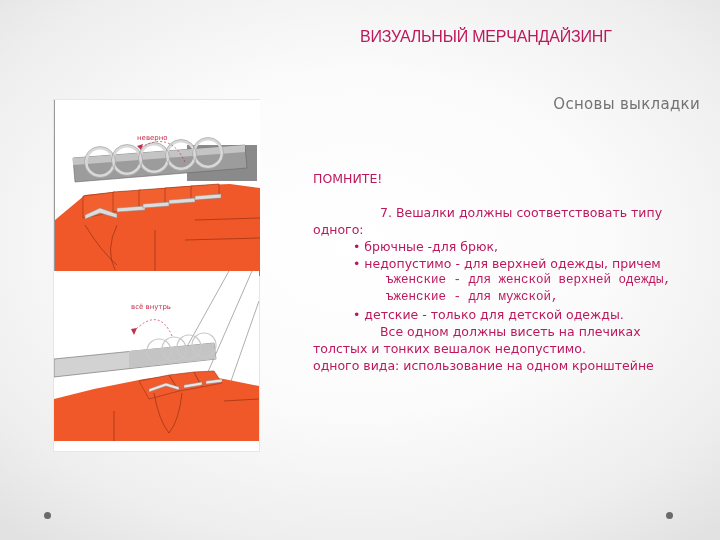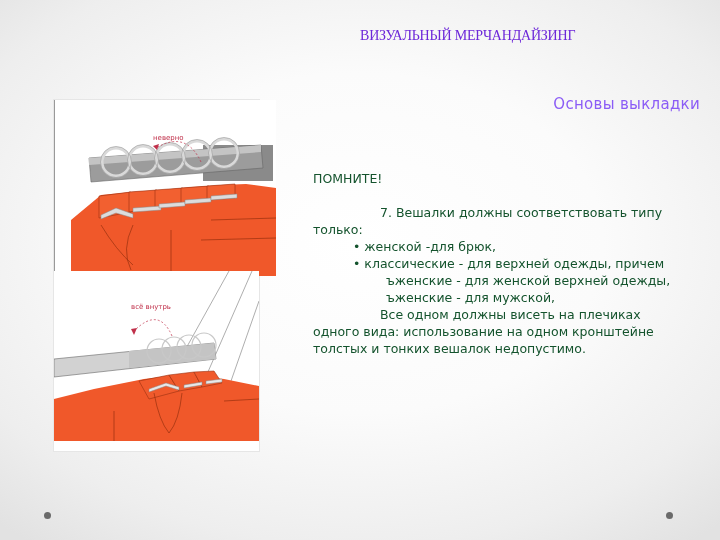--- a/index.html
+++ b/index.html
@@ -4,45 +4,45 @@
 <style>
   html, body { margin:0; padding:0; }
   body {
     width:720px; height:540px; overflow:hidden; position:relative;
     background: radial-gradient(ellipse 75% 70% at 50% 45%, #ffffff 0%, #fbfbfb 45%, #eeeeee 80%, #e2e2e2 100%);
     font-family: "DejaVu Sans", sans-serif;
     color:#111;
   }
   .title {
     position:absolute; left:360px; top:28px; width:330px;
-    font-family:Liberation Serif, serif; font-size:14px; letter-spacing:-0.2px;
-    color:#6d28d9; white-space:nowrap;
+    font-family:Liberation Sans, sans-serif; font-size:16px; letter-spacing:-0.2px;
+    color:#be185d; white-space:nowrap;
   }
   .subtitle {
     position:absolute; right:20px; top:95px;
-    font-family:"DejaVu Sans", sans-serif; font-size:15px; color:#8b5cf6; letter-spacing:0.3px;
+    font-family:"DejaVu Sans", sans-serif; font-size:15px; color:#737373; letter-spacing:0.3px;
   }
   .figure {
     position:absolute; left:54px; top:100px; width:205px; height:351px;
     background:#ffffff;
     box-shadow: 0 0 0 1px #e6e6e6;
   }
   .panel { position:absolute; left:0; width:205px; overflow:hidden; }
   .panel svg { display:block; }
-  .panel-top { top:0; height:176px; border-left:1px solid #999;padding-left:16px; }
+  .panel-top { top:0; height:176px; border-left:1px solid #999; }
   .panel-bottom { top:171px; height:170px; }
   .body-text {
     position:absolute; left:313px; top:170px; width:400px;
-    font-family:"DejaVu Sans", sans-serif; font-size:12.5px; line-height:17px; color:#14532d;
+    font-family:"DejaVu Sans", sans-serif; font-size:12.5px; line-height:17px; color:#be185d;
   }
   .body-text p { margin:0; }
   .remember { margin-bottom:17px !important; }
   .indent1 { padding-left:67px; }
   .bullet { padding-left:40px; }
-  .sub { padding-left:73px; }
+  .sub { padding-left:73px;font-family:Liberation Mono, monospace; }
   .dot {
     position:absolute; width:7px; height:7px; border-radius:50%; background:#6a6a6a;
   }
 </style>
 </head>
 <body>
 
 <div class="title">ВИЗУАЛЬНЫЙ  МЕРЧАНДАЙЗИНГ</div>
 <div class="subtitle">Основы выкладки</div>
 
@@ -145,24 +145,25 @@
       <text x="77" y="38" font-family="DejaVu Sans, sans-serif" font-size="7" fill="#c0304a">всё внутрь</text>
       <path d="M118,65 Q105,35 80,60" fill="none" stroke="#c0304a" stroke-width="0.7" stroke-dasharray="2,2"></path>
       <polygon points="77,58 83,57 80,64" fill="#c0304a"></polygon>
     </svg>
   </div>
 </div>
 
 <div class="body-text">
   <p class="remember">ПОМНИТЕ!</p>
   <p class="indent1">7. Вешалки должны соответствовать типу</p>
-  <p>только:</p>
-  <p class="bullet">• женской -для брюк,</p>
-  <p class="bullet">• классические - для верхней одежды, причем</p>
+  <p>одного:</p>
+  <p class="bullet">• брючные -для брюк,</p>
+  <p class="bullet">• недопустимо - для верхней одежды, причем</p>
   <p class="sub">ъженские - для женской верхней одежды,</p>
   <p class="sub">ъженские - для мужской,</p>
+  <p class="bullet">• детские - только для детской одежды.</p>
   <p class="indent1">Все одном должны висеть на плечиках</p>
+  <p>толстых и тонких вешалок недопустимо.</p>
   <p>одного вида: использование на одном кронштейне</p>
-  <p>толстых и тонких вешалок недопустимо.</p>
 </div>
 
 <div class="dot" style="left:44px; top:512px;"></div>
 <div class="dot" style="left:666px; top:512px;"></div>
 
 </body></html>

